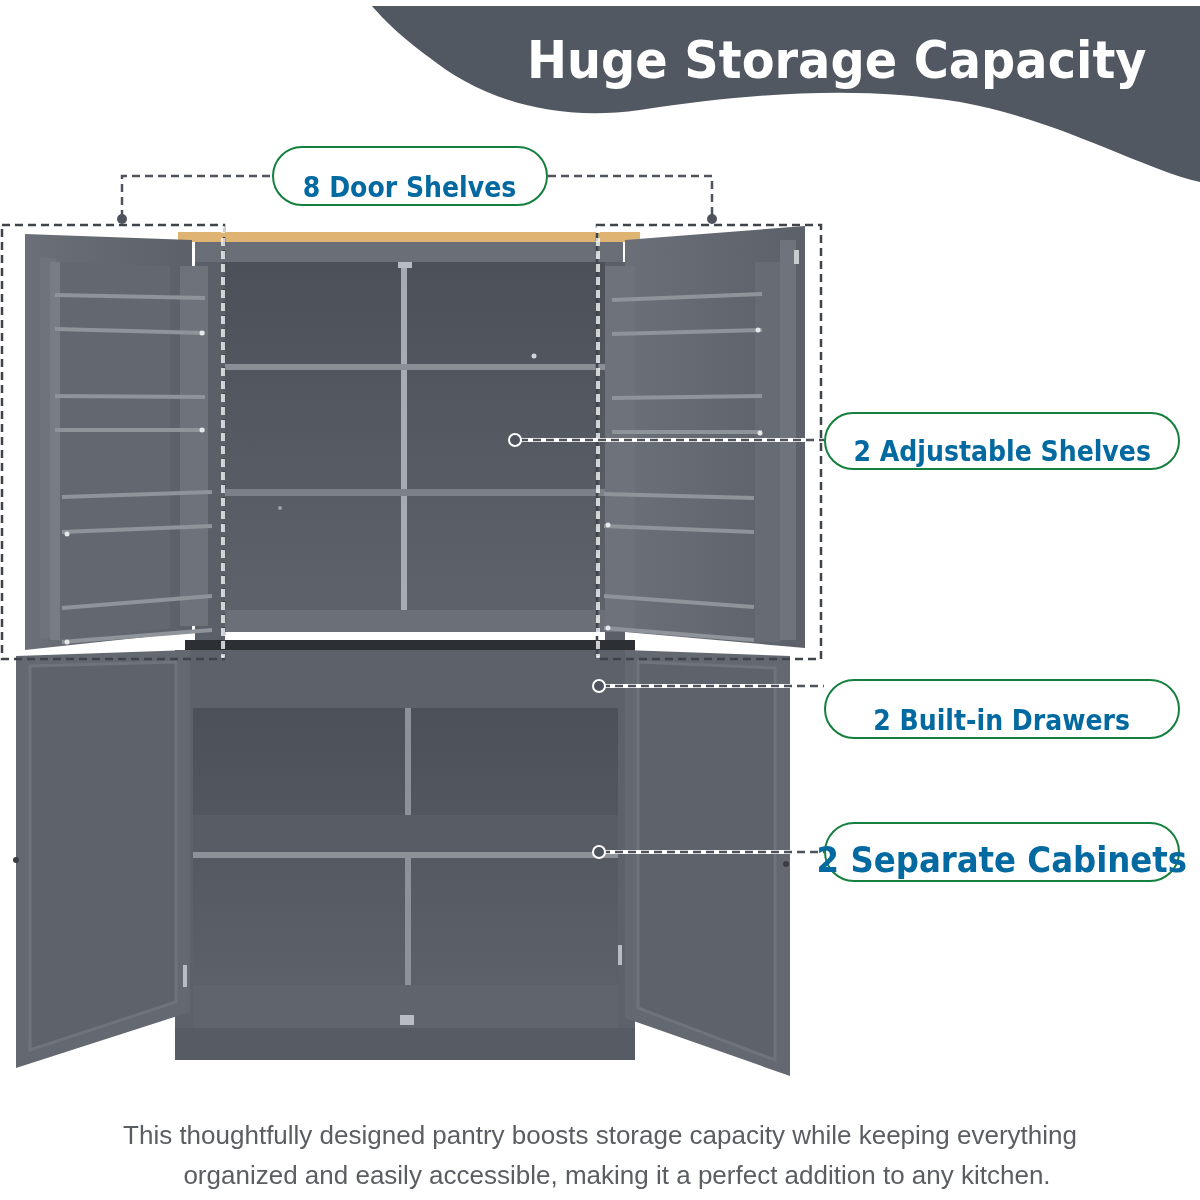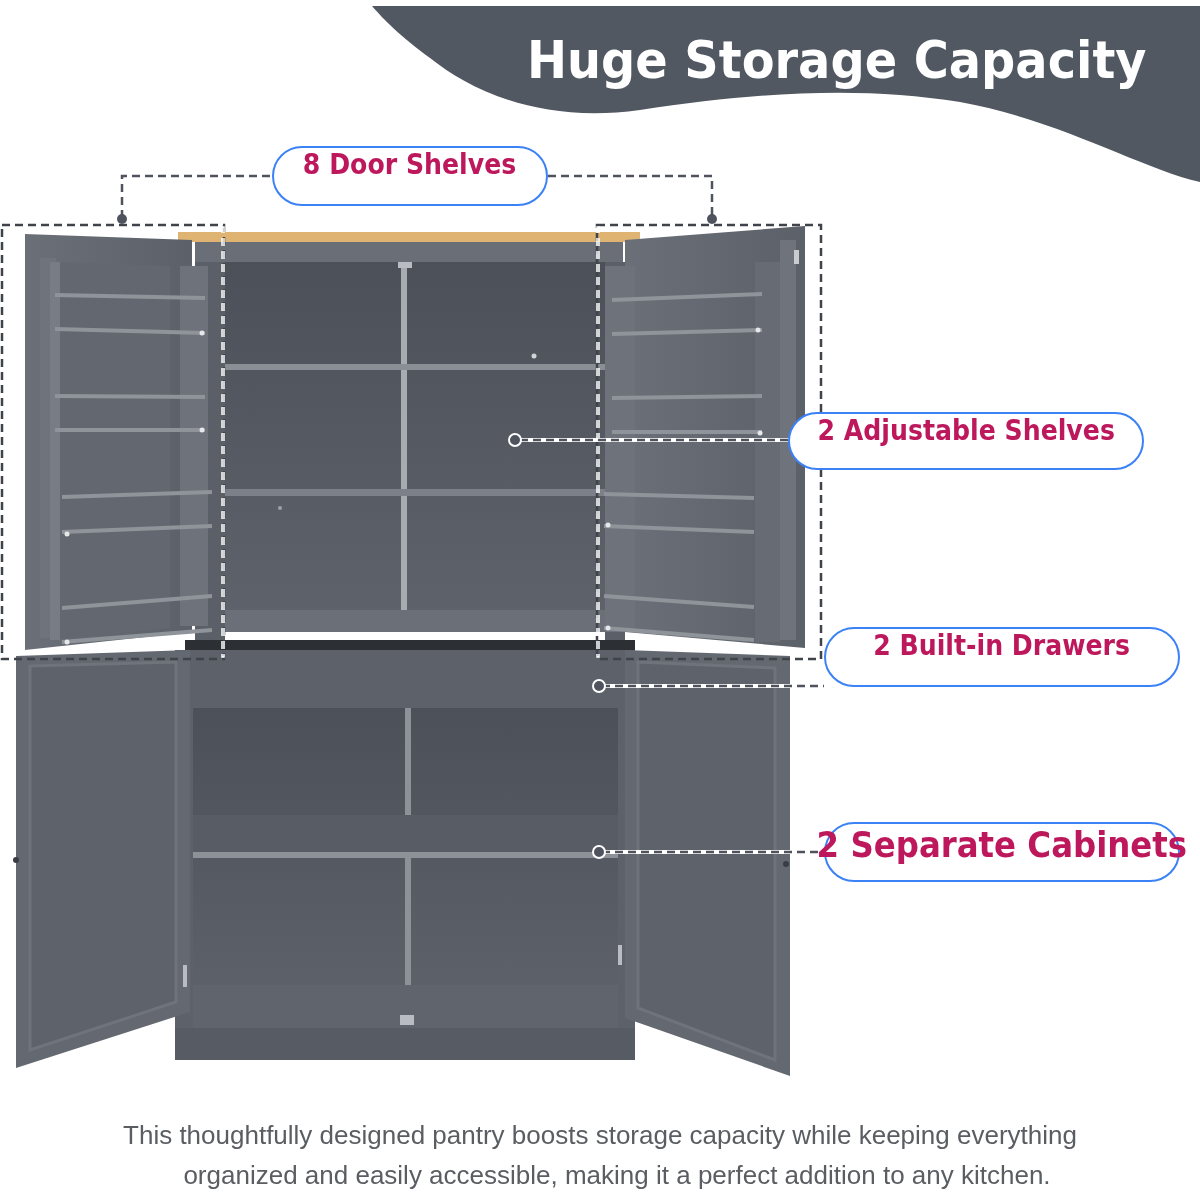--- a/index.html
+++ b/index.html
@@ -9,23 +9,23 @@
   .banner { position: absolute; left: 0; top: 0; width: 1200px; height: 200px; }
   .banner-title {
     position: absolute; right: 54px; top: 30px;
     font-family: "DejaVu Sans", sans-serif; font-weight: bold; font-size: 52px;
     color: #ffffff; letter-spacing: 0px; transform: scaleX(0.92); transform-origin: right center;
   }
 
   .art { position: absolute; left: 0; top: 0; width: 1200px; height: 1200px; }
 
   .pill {
-    position: absolute; background: #ffffff; border: 2px solid #3b82f6; border-radius: 34px;
-    display: flex; align-items: flex-start; justify-content: center;
-    font-family: "DejaVu Sans", sans-serif; font-weight: bold; color: #be185d;
+    position: absolute; background: #ffffff; border: 2px solid #15803d; border-radius: 34px;
+    display: flex; align-items: flex-end; justify-content: center;
+    font-family: "DejaVu Sans", sans-serif; font-weight: bold; color: #0369a1;
     white-space: nowrap;
   }
   .pill span { display: inline-block; transform: scaleX(0.9); }
 
   .caption {
     position: absolute; left: 0; width: 1200px; text-align: center;
     font-family: "Liberation Sans", sans-serif; font-size: 26px; color: #5a5d62;
   }
 </style>
 </head>
@@ -164,24 +164,24 @@
   <circle cx="599" cy="686" r="6" fill="#4e535d" stroke="#ffffff" stroke-width="2"></circle>
 
   <line x1="602" y1="852" x2="824" y2="852" stroke="#ffffff" stroke-width="4"></line>
   <line x1="602" y1="852" x2="824" y2="852" stroke="#4e535d" stroke-width="2.5" stroke-dasharray="8,5"></line>
   <circle cx="599" cy="852" r="6" fill="#4e535d" stroke="#ffffff" stroke-width="2"></circle>
 </svg>
 
 <div class="pill" style="left:272px; top:146px; width:276px; height:60px; font-size:28px;">
   <span>8 Door Shelves</span>
 </div>
-<div class="pill" style="left:788px; top:412px; width:356px; height:58px; font-size:28px;">
+<div class="pill" style="left:824px; top:412px; width:356px; height:58px; font-size:28px;">
   <span>2 Adjustable Shelves</span>
 </div>
-<div class="pill" style="left:824px; top:627px; width:356px; height:60px; font-size:28px;">
+<div class="pill" style="left:824px; top:679px; width:356px; height:60px; font-size:28px;">
   <span>2 Built-in Drawers</span>
 </div>
 <div class="pill" style="left:824px; top:822px; width:356px; height:60px; font-size:36px;">
   <span>2 Separate Cabinets</span>
 </div>
 
 <div class="caption" style="top:1120px;">This thoughtfully designed pantry boosts storage capacity while keeping everything</div>
 <div class="caption" style="top:1160px;margin-left:17px;">organized and easily accessible, making it a perfect addition to any kitchen.</div>
 
 </body></html>

